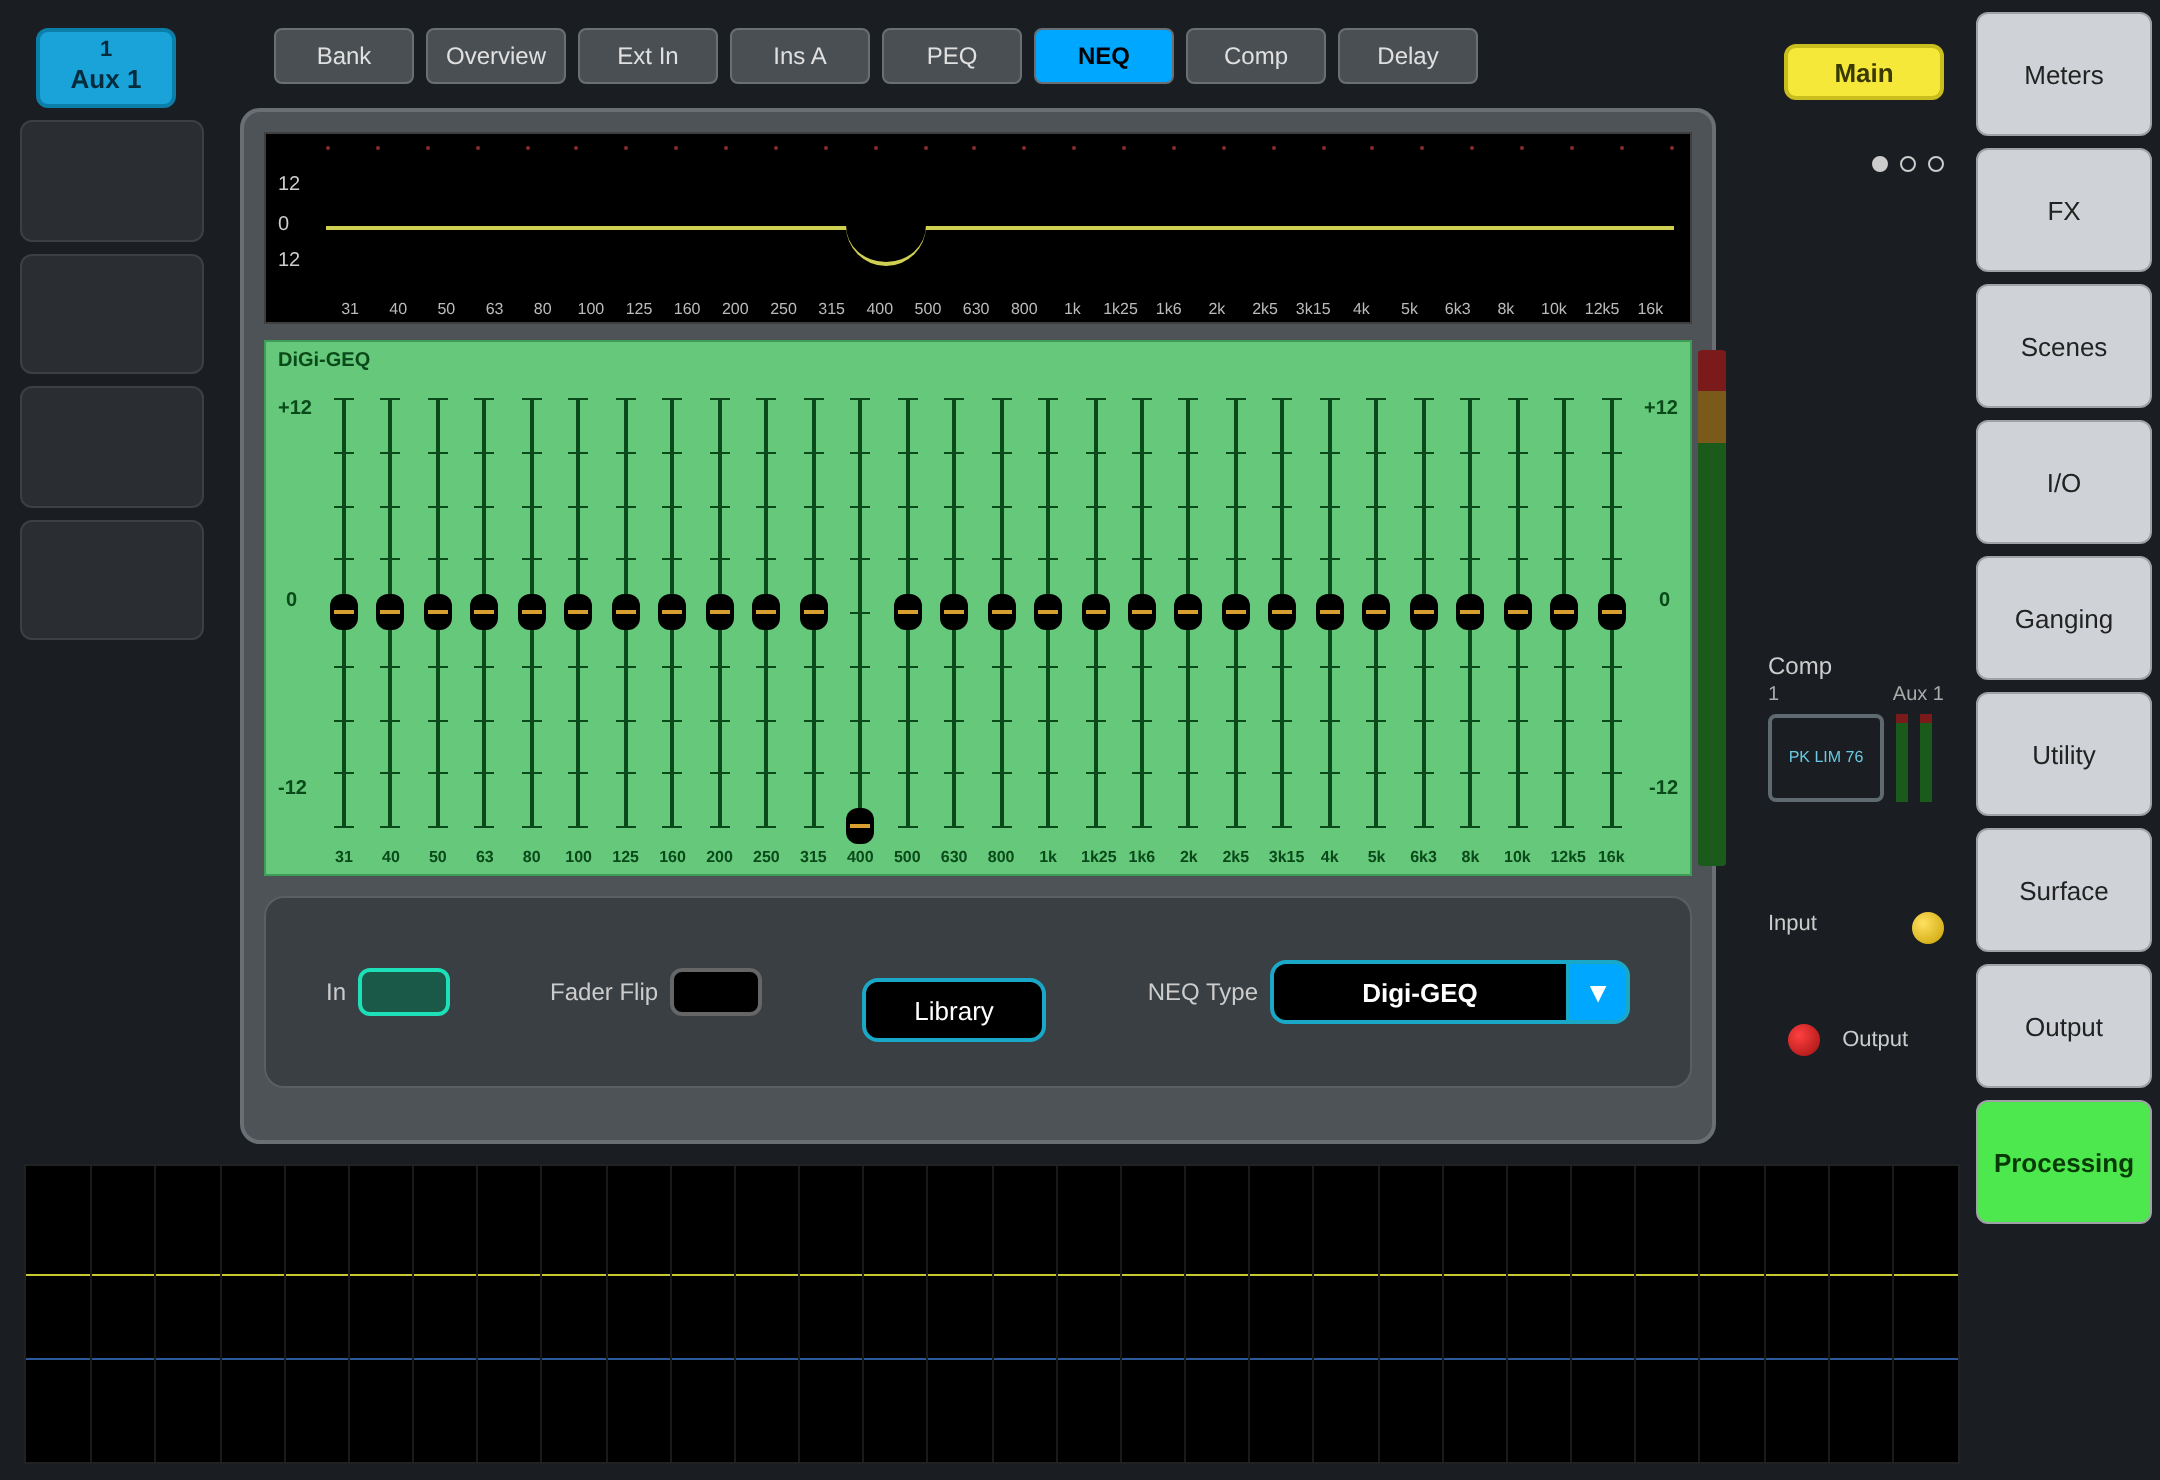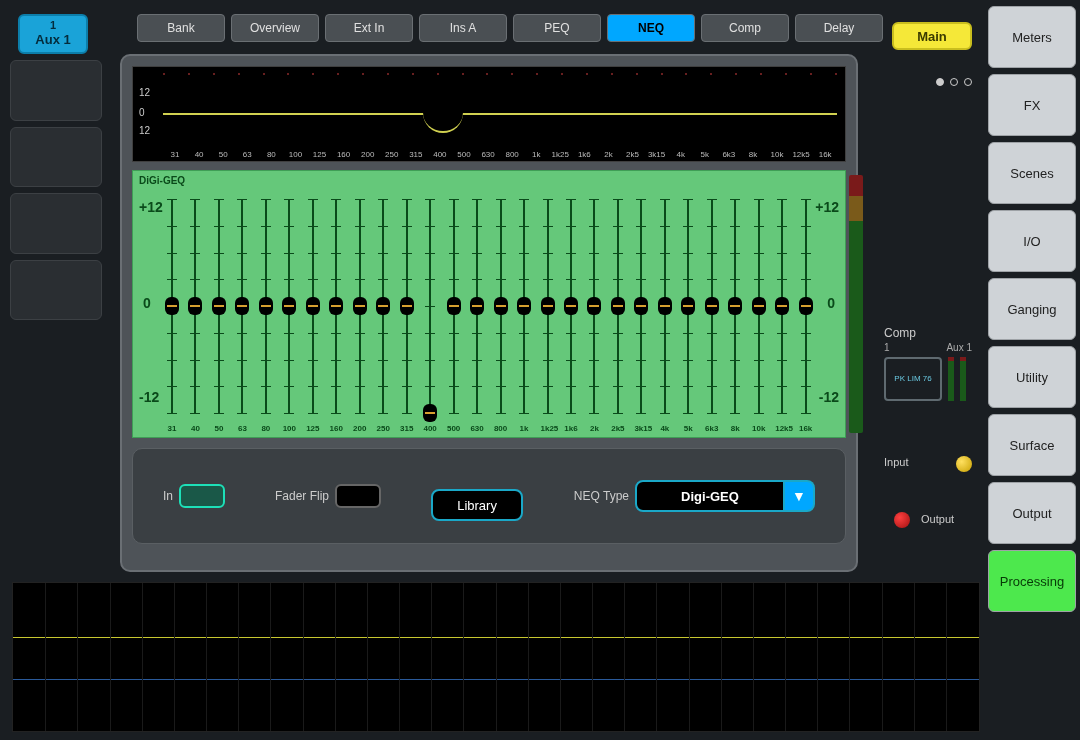--- a/index.html
+++ b/index.html
@@ -5,30 +5,30 @@
 html,body{margin:0;padding:0;width:1080px;height:740px;background:#1a1e22;font-family:Arial,Helvetica,sans-serif;color:#e8e8e8;overflow:hidden}
 *{box-sizing:border-box}
 
 
 .channel-badge{position:absolute;left:18px;top:14px;width:70px;height:40px;background:#1aa3d8;border:2px solid #0c7eaa;border-radius:6px;text-align:center;font-size:11px;color:#042c3c;font-weight:bold;line-height:1.2;padding-top:3px}
 .channel-badge div:first-child{font-size:11px}
 .channel-badge div:last-child{font-size:13px}
 
 
 .tab-row{position:absolute;left:137px;top:14px;display:flex;gap:6px}
-.tab{width:88px;height:28px;background:#4a4f53;border:1px solid #6a6f73;border-radius:4px;display:flex;align-items:center;justify-content:center;font-size:12px;color:#e0e0e0;cursor:pointer}
+.tab{width:70px;height:28px;background:#4a4f53;border:1px solid #6a6f73;border-radius:4px;display:flex;align-items:center;justify-content:center;font-size:12px;color:#e0e0e0;cursor:pointer}
 .tab.active{background:#00a7ff;color:#000;font-weight:bold}
 
 
 .main-btn{position:absolute;right:108px;top:22px;width:80px;height:28px;background:#f5e838;border:2px solid #c9be1e;border-radius:6px;display:flex;align-items:center;justify-content:center;font-size:13px;font-weight:bold;color:#3a3a00;cursor:pointer}
 
 
 .right-col{position:absolute;right:4px;top:6px;display:flex;flex-direction:column;gap:6px}
 .rbtn{width:88px;height:62px;background:#cfd3d7;border:1px solid #9ea2a6;border-radius:6px;display:flex;align-items:center;justify-content:center;font-size:13px;color:#222;cursor:pointer}
-.rbtn.active{background:#4de84d;color:#073a07;font-weight:normal}
+.rbtn.active{background:#4de84d;color:#073a07;font-weight:bold}
 
 
 .left-slots{position:absolute;left:10px;top:60px;width:92px;height:260px;display:flex;flex-direction:column;gap:6px}
 .slot{flex:1;background:#2a2e32;border:1px solid #3c4044;border-radius:6px}
 
 
 .main-panel{position:absolute;left:120px;top:54px;width:738px;height:518px;background:#4e5358;border:2px solid #6a6f74;border-radius:10px;padding:10px}
 
 
 .graph-box{width:100%;height:96px;background:#000;border:1px solid #3f3f3f;position:relative}
@@ -36,21 +36,21 @@
 .graph-line{position:absolute;left:30px;right:8px;top:46px;height:2px;background:#d0d050}
 .graph-dip{position:absolute;left:290px;top:46px;width:40px;height:20px;border-bottom:2px solid #d0d050;border-radius:0 0 20px 20px;background:#000}
 .graph-freqs{position:absolute;bottom:2px;left:30px;right:8px;display:flex;justify-content:space-between;font-size:8px;color:#bbb}
 .graph-freqs span{flex:1;text-align:center}
 .graph-top{position:absolute;top:6px;left:30px;right:8px;height:4px;display:flex;justify-content:space-between}
 .graph-top span{width:2px;height:2px;background:#8b2a2a;border-radius:50%}
 
 
 .geq-box{margin-top:8px;width:100%;height:268px;background:#65c87a;border:1px solid #3f9e56;position:relative}
 .geq-title{position:absolute;left:6px;top:4px;font-size:10px;color:#0a4a1a;font-weight:bold}
-.geq-scale{position:absolute;font-size:14px;color:#0a4a1a;font-weight:bold}
+.geq-scale{position:absolute;font-size:10px;color:#0a4a1a;font-weight:bold}
 .fader-row{position:absolute;left:32px;right:32px;top:28px;bottom:24px;display:flex;justify-content:space-between}
 .fader{position:relative;width:14px}
 .fader .track{position:absolute;left:50%;top:0;bottom:0;width:2px;background:#0a4a1a;transform:translateX(-50%)}
 .fader .tick{position:absolute;left:2px;width:10px;height:1px;background:#0a4a1a}
 .fader .knob{position:absolute;left:50%;width:14px;height:18px;background:#000;border-radius:6px;transform:translate(-50%,-50%)}
 .fader .knob::after{content:"";position:absolute;left:2px;right:2px;top:50%;height:2px;background:#d8a030;transform:translateY(-50%)}
 .geq-freqs{position:absolute;left:32px;right:32px;bottom:4px;display:flex;justify-content:space-between;font-size:8px;color:#0a4a1a;font-weight:bold}
 .geq-freqs span{width:14px;text-align:center}
 .geq-meter{position:absolute;right:-18px;top:4px;width:14px;height:258px;background:#0f1a0f;border-radius:2px;background:linear-gradient(#7a1a1a 0%,#7a1a1a 8%,#7a5a1a 8%,#7a5a1a 18%,#1a5a1a 18%,#1a5a1a 100%)}
 

